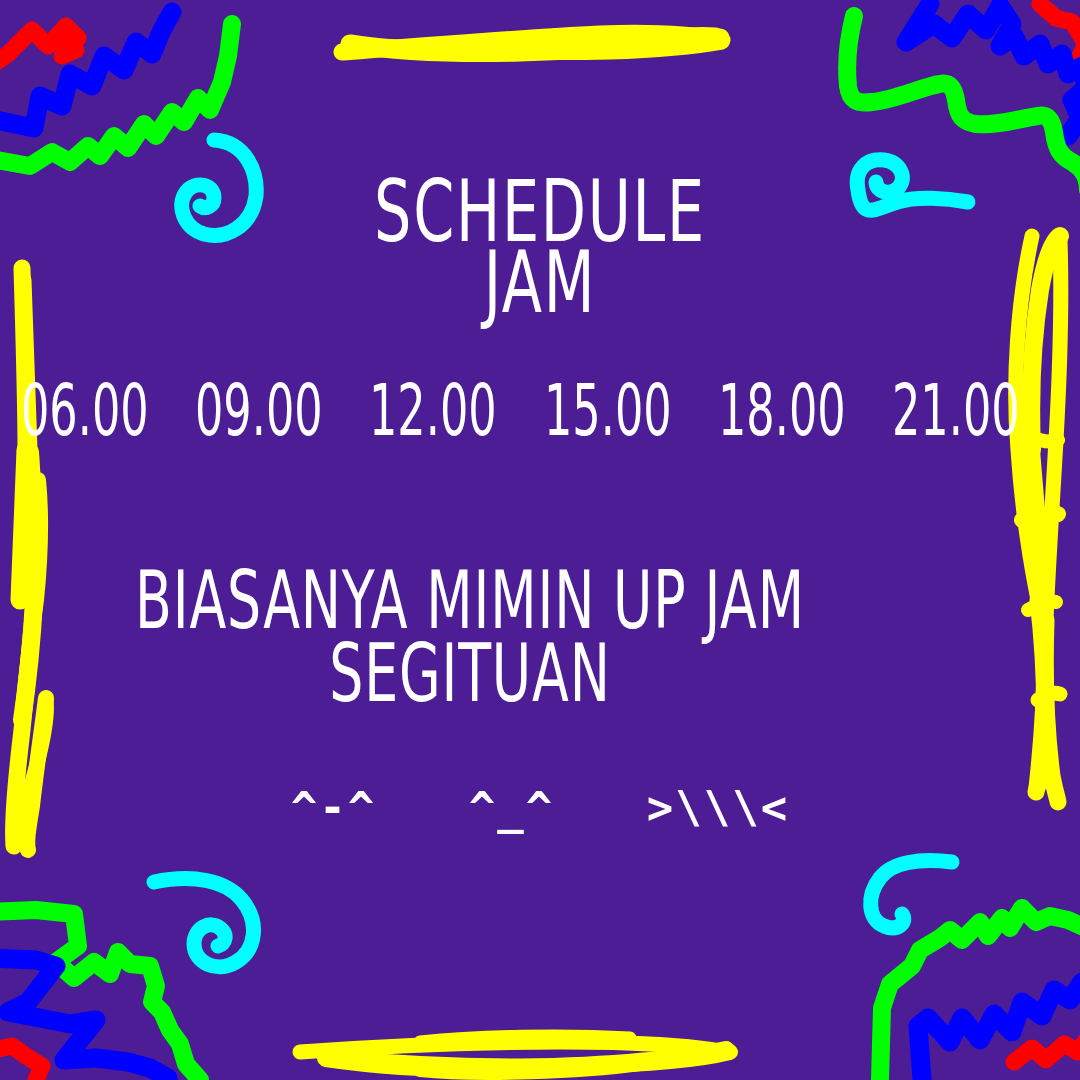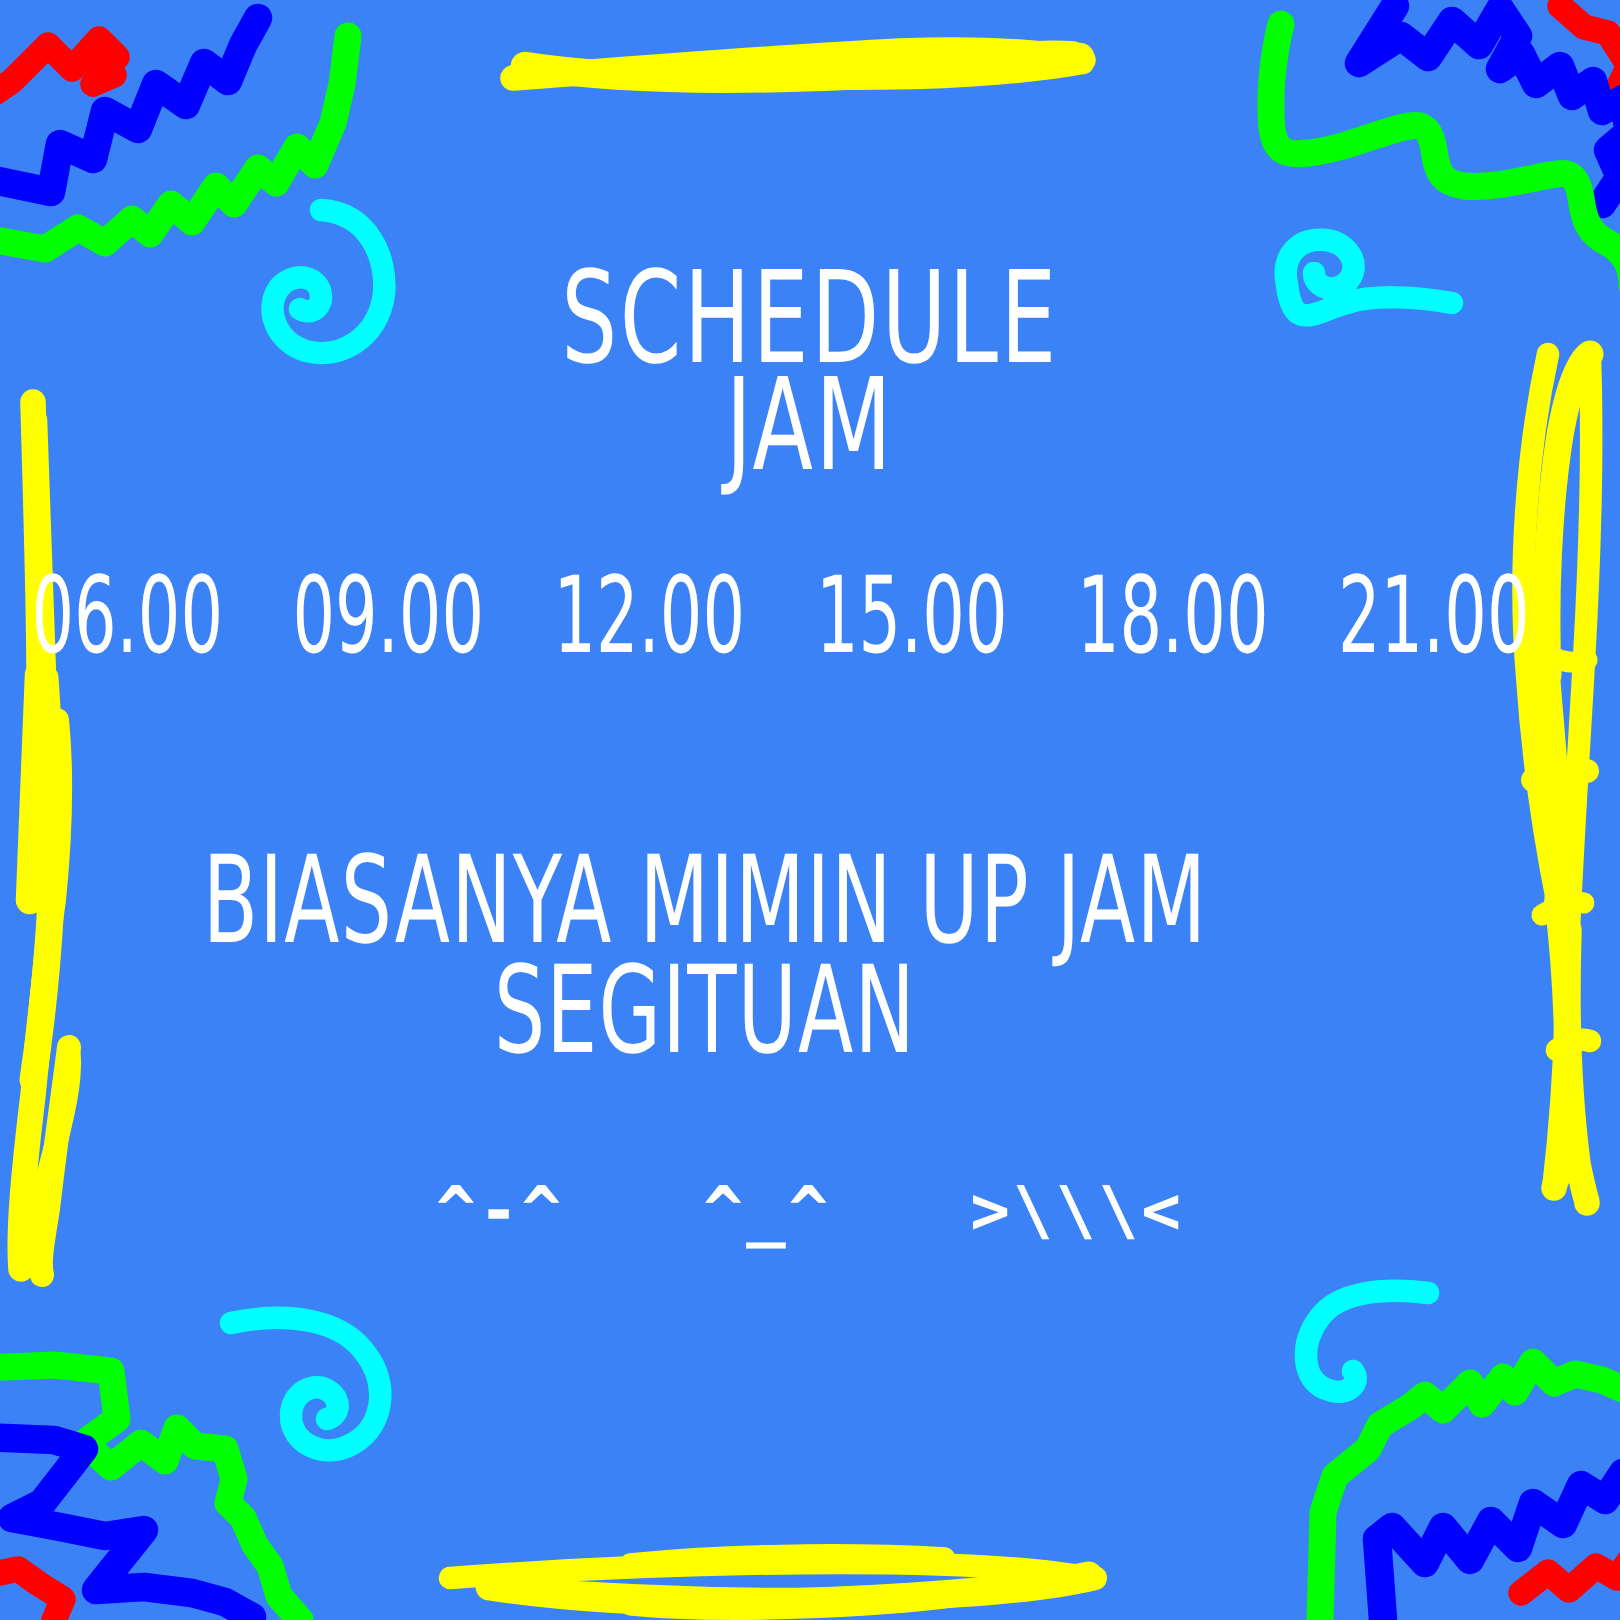--- a/index.html
+++ b/index.html
@@ -5,23 +5,24 @@
 <style>
   html, body {
     margin: 0;
     padding: 0;
     background: #000000;
   }
   #poster {
     position: relative;
     width: 1080px;
     height: 1080px;
-    background: #3b82f6;
+    background: #4c1d95;
     overflow: hidden;
     font-family: "DejaVu Sans Condensed", "Liberation Sans Narrow", "Liberation Sans", sans-serif;
+    text-decoration: underline;
   }
   #doodle-layer {
     position: absolute;
     inset: 0;
     width: 1080px;
     height: 1080px;
     pointer-events: none;
   }
   #content-layer {
     position: absolute;

